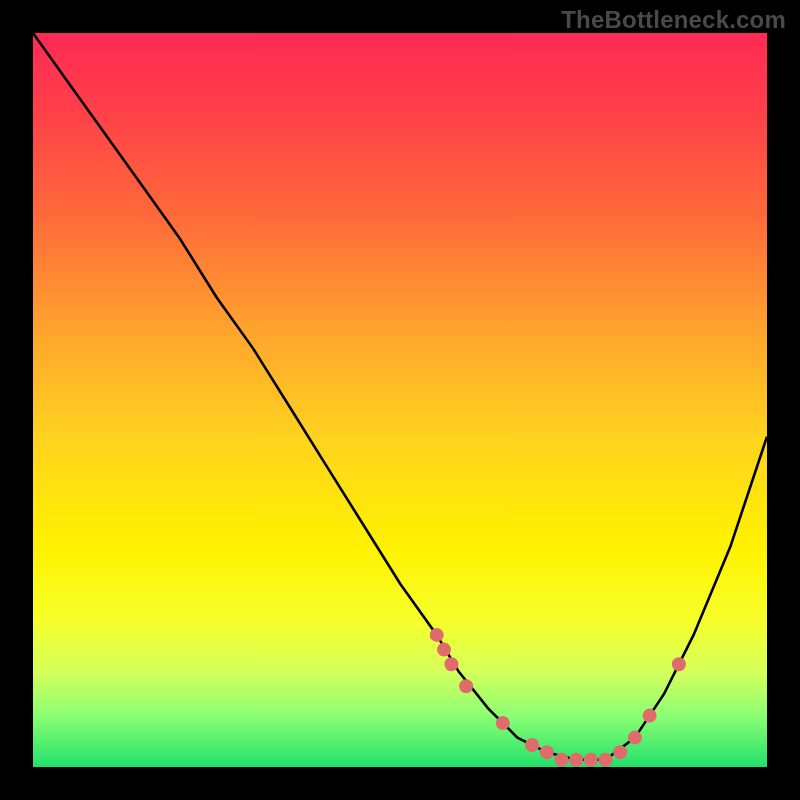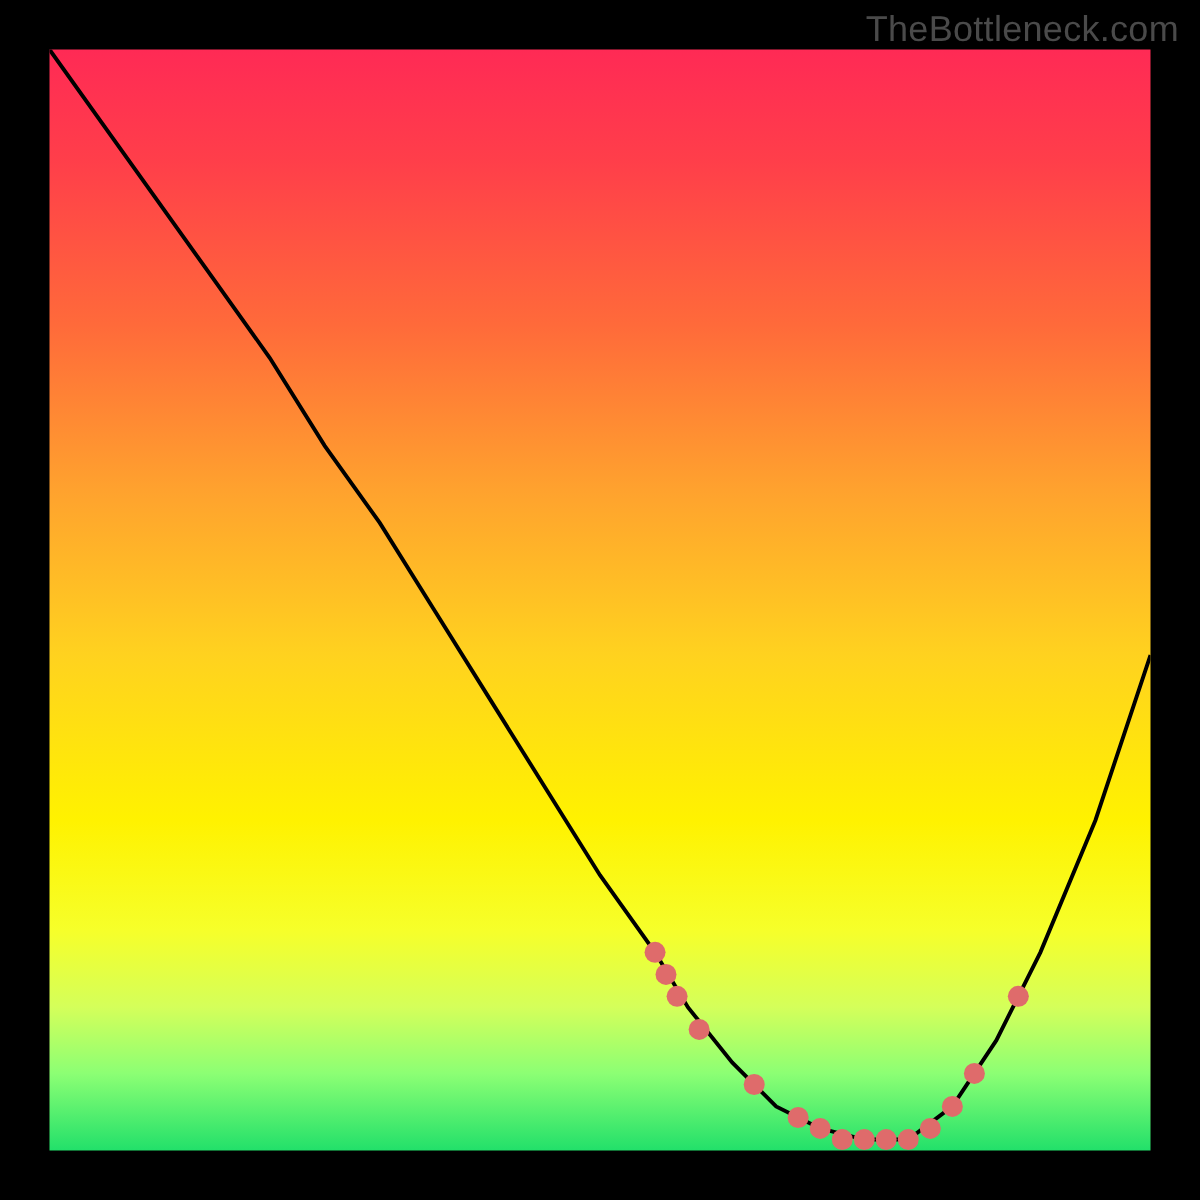--- a/index.html
+++ b/index.html
@@ -35,21 +35,21 @@
       #8cff74 93%,
       #22e06a 100%
     );
   }
   .watermark {
     position: absolute;
     top: 6px;
     right: 14px;
     color: #4a4a4a;
     font-size: 24px;
-    font-weight: 400;
+    font-weight: 700;
     letter-spacing: 0.2px;
     user-select: none;
   }
   svg.curve {
     position: absolute;
     left: 0;
     top: 0;
     width: 734px;
     height: 734px;
   }

